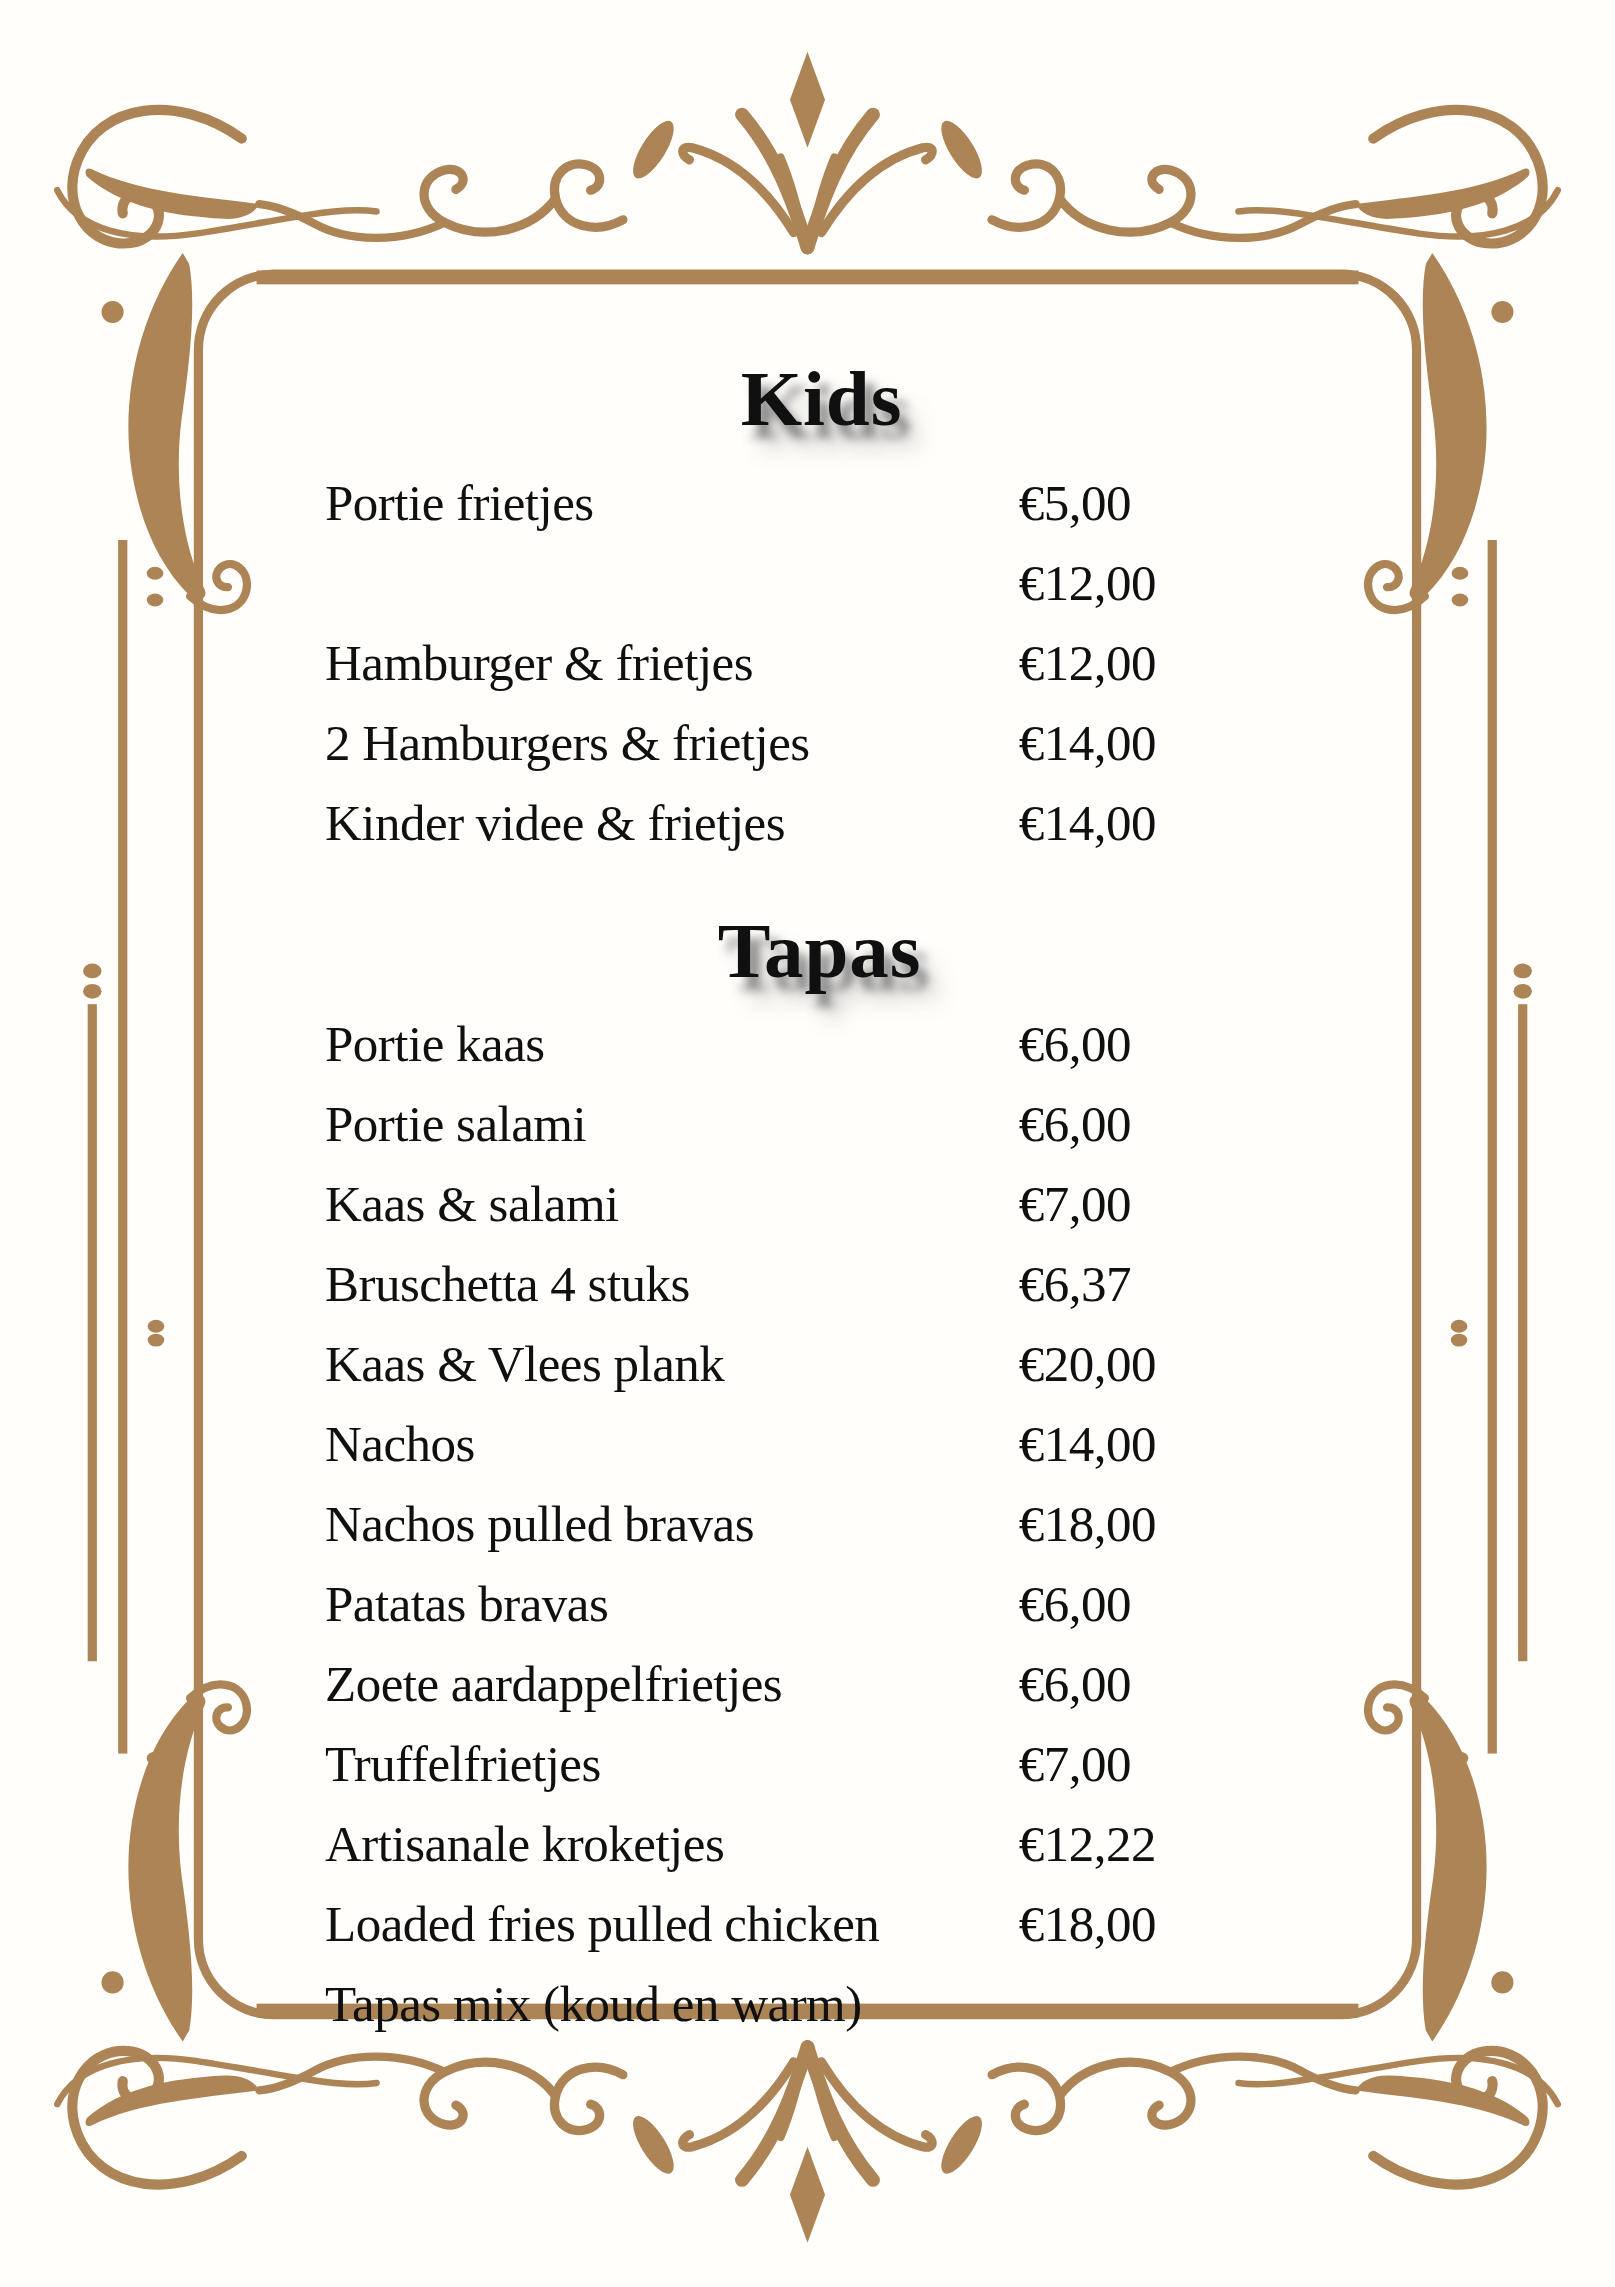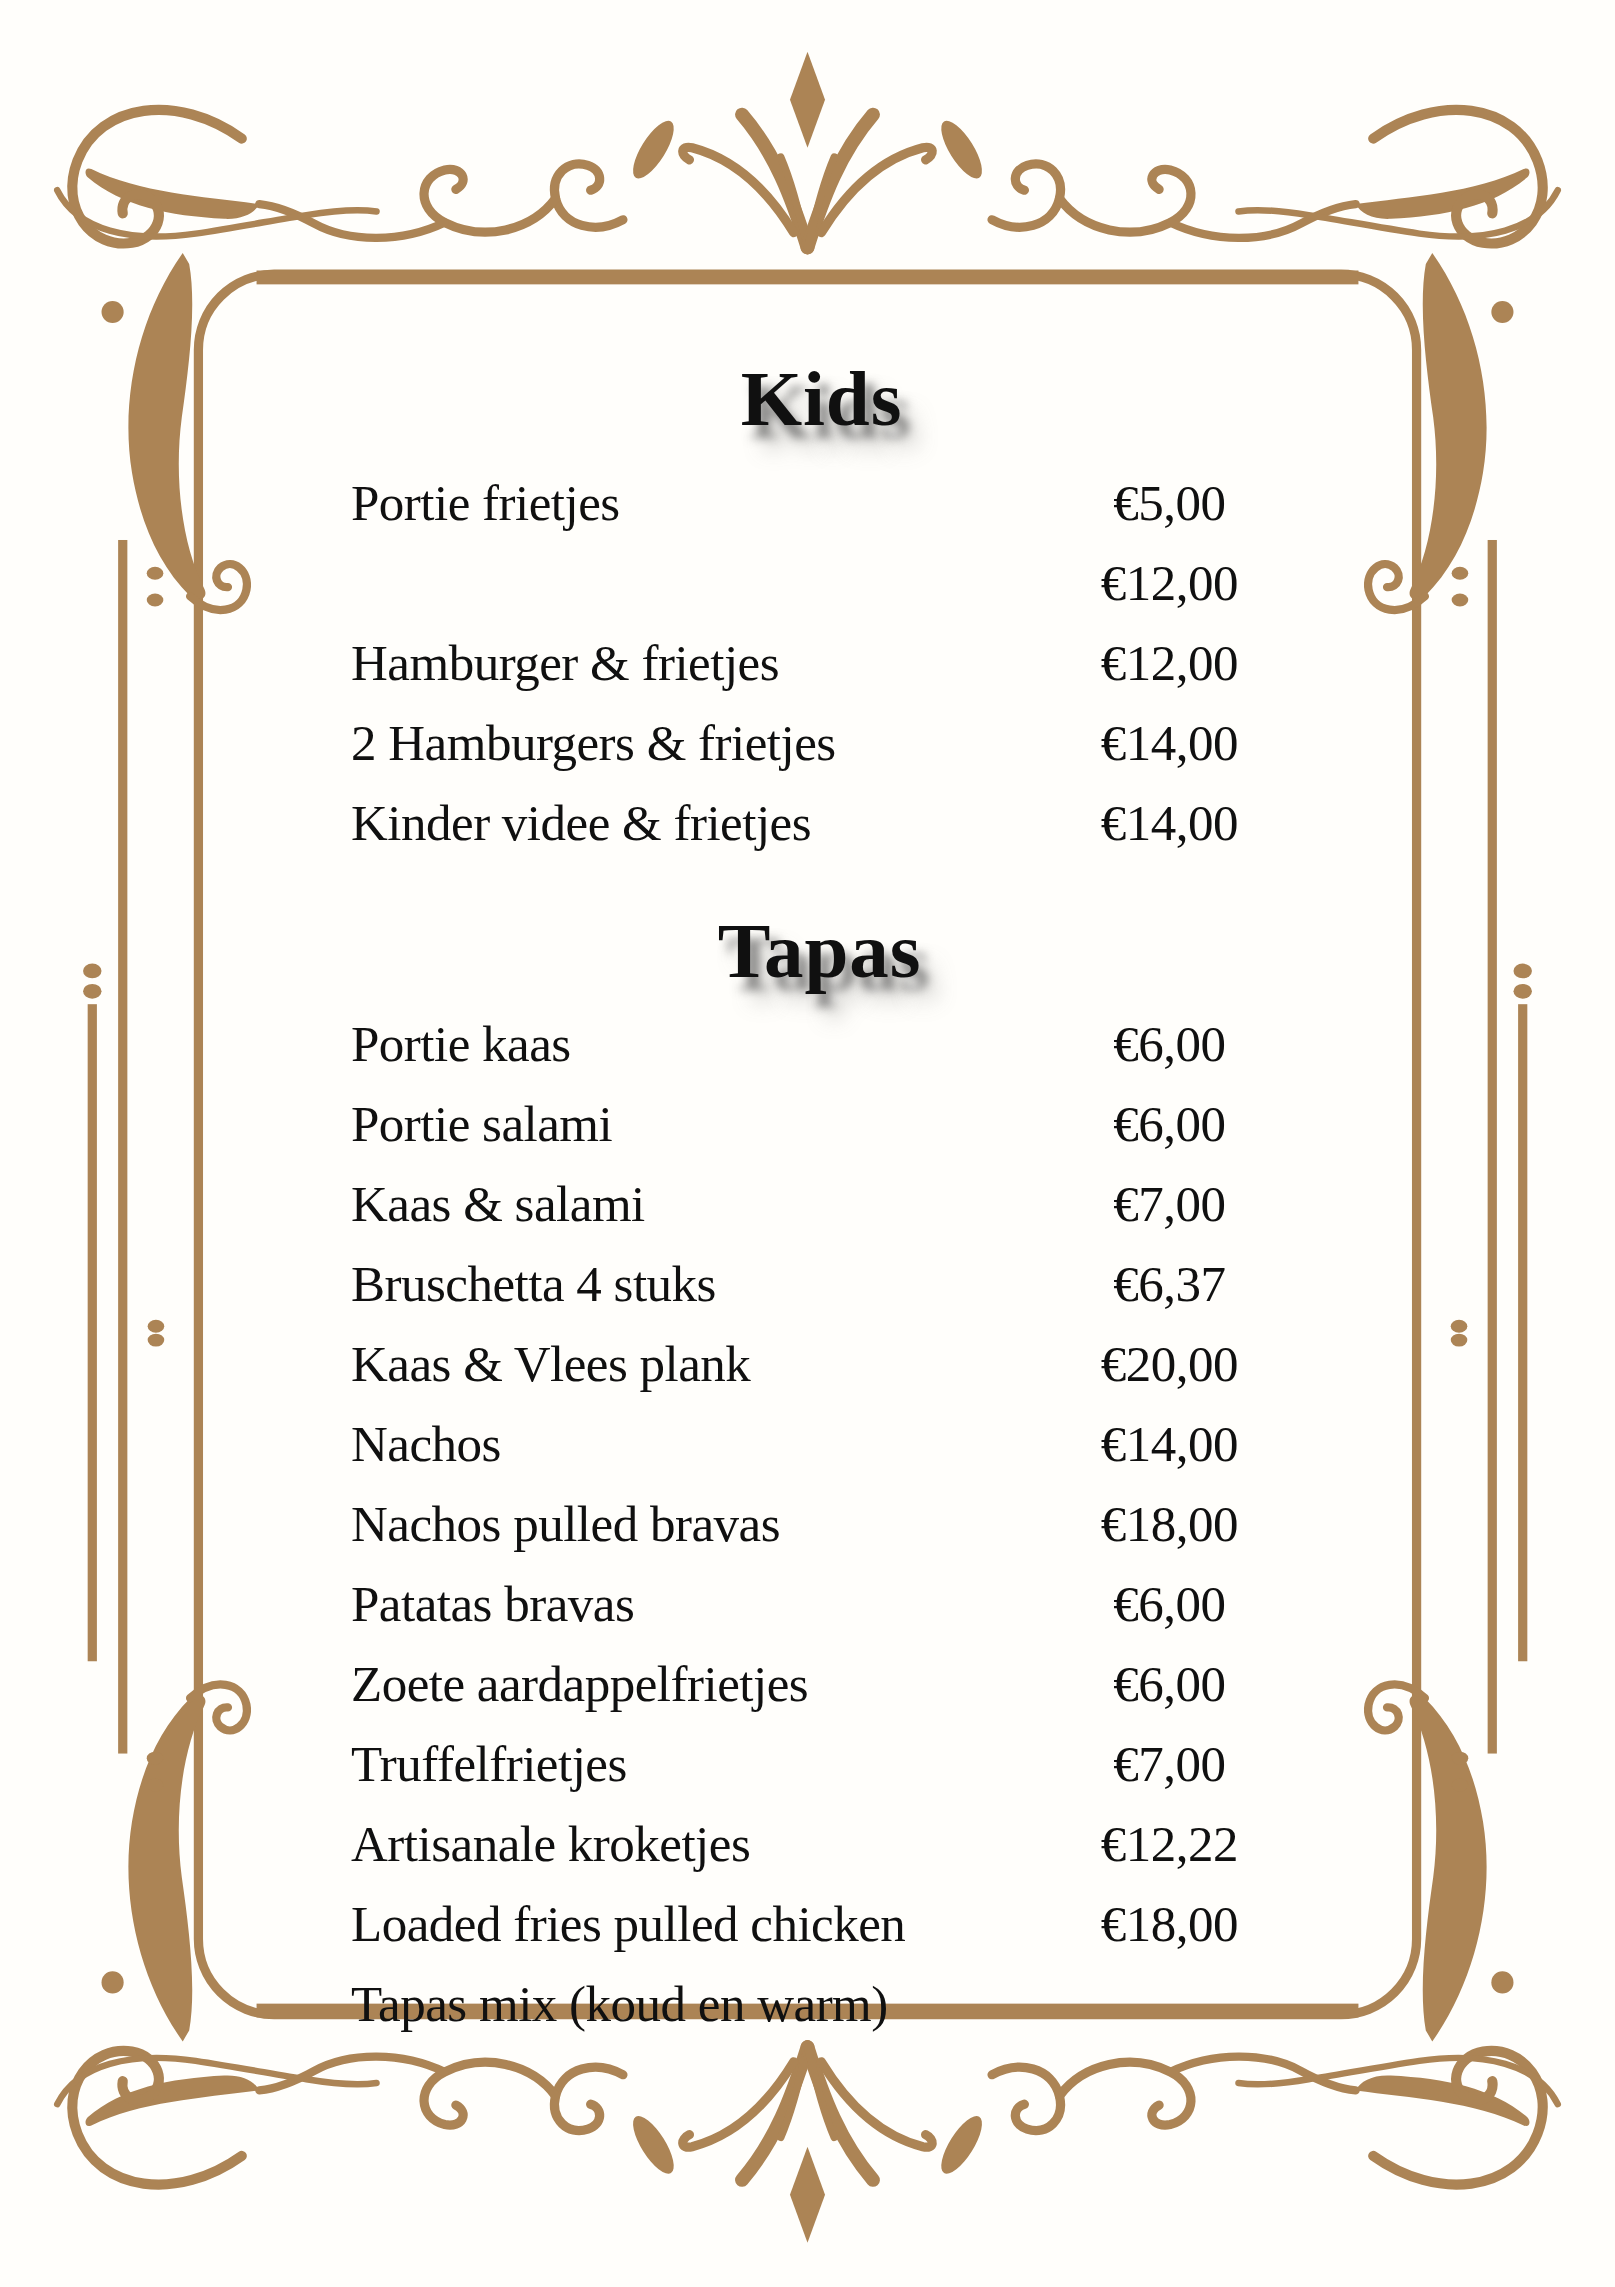--- a/index.html
+++ b/index.html
@@ -14,26 +14,26 @@
   .frame-svg{position:absolute;left:0;top:0;width:1615px;height:2288px;pointer-events:none;}
   .content{position:absolute;left:0;top:0;width:1615px;height:2288px;margin-top:31px;}
   .section-title{
     position:absolute;width:100%;text-align:center;
     font-size:79px;font-weight:bold;line-height:1;
     letter-spacing:0.9px;
     text-shadow:9.2px 13px 9.2px rgba(70,70,70,0.60), 18.5px 24px 20px rgba(120,120,120,0.35);
   }
   #kids-title{top:328px;padding-left:28px;box-sizing:border-box;}
   #tapas-title{top:880px;padding-left:12px;}
-  .rows{position:absolute;left:351px;width:952px;}
+  .rows{position:absolute;left:325px;width:952px;}
   #kids-rows{top:432px;}
   #tapas-rows{top:973px;}
   .row{position:relative;height:80px;display:flex;align-items:center;font-size:51px;letter-spacing:-0.5px;}
   .item-name{flex:1;text-align:left;white-space:nowrap;}
-  .item-price{position:absolute;right:9.2px;top:0;height:80px;line-height:80px;width:249px;text-align:center;white-space:nowrap;}
+  .item-price{position:absolute;right:9.2px;top:0;height:80px;line-height:80px;width:249px;white-space:nowrap;}
 </style>
 </head>
 <body>
 
 <svg class="frame-svg" viewBox="0 0 1750 2479" xmlns="http://www.w3.org/2000/svg">
   <defs>
 
     <g id="crest-half" fill="none" stroke="#ac8455" stroke-linecap="round">
       <path d="M875 268 C858 214 840 166 804 124" stroke-width="15"></path>
       <path d="M875 268 C865 228 858 198 846 170" stroke-width="8"></path>

